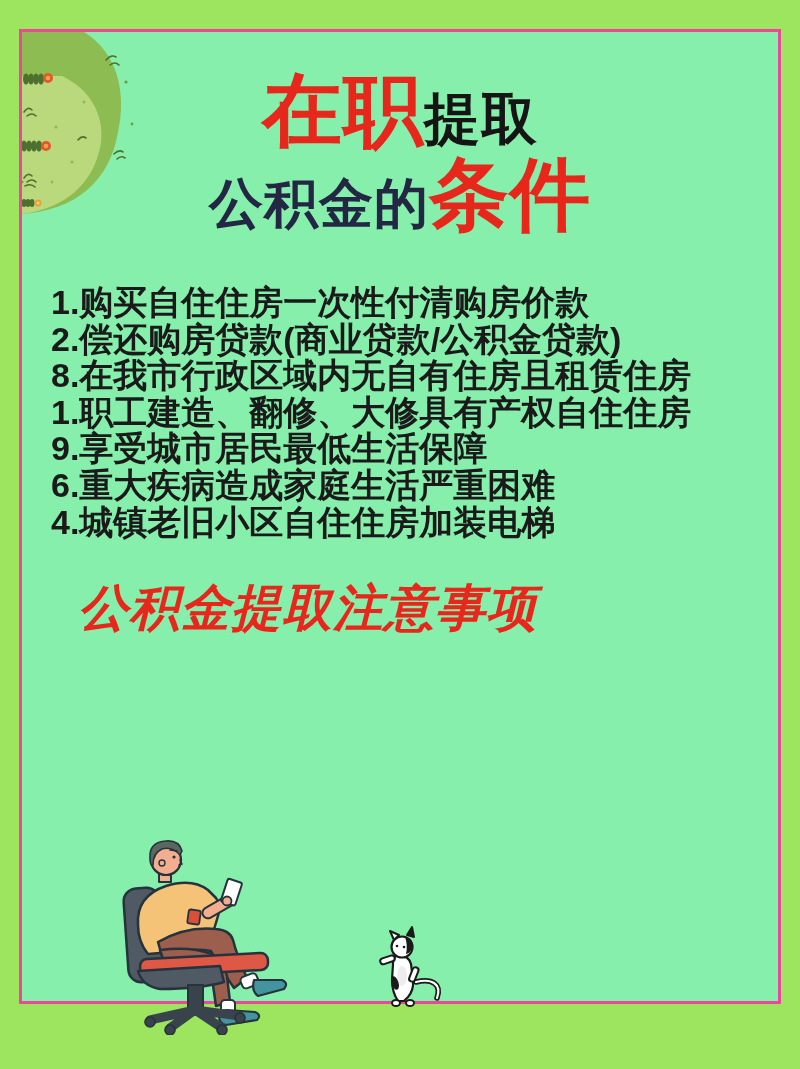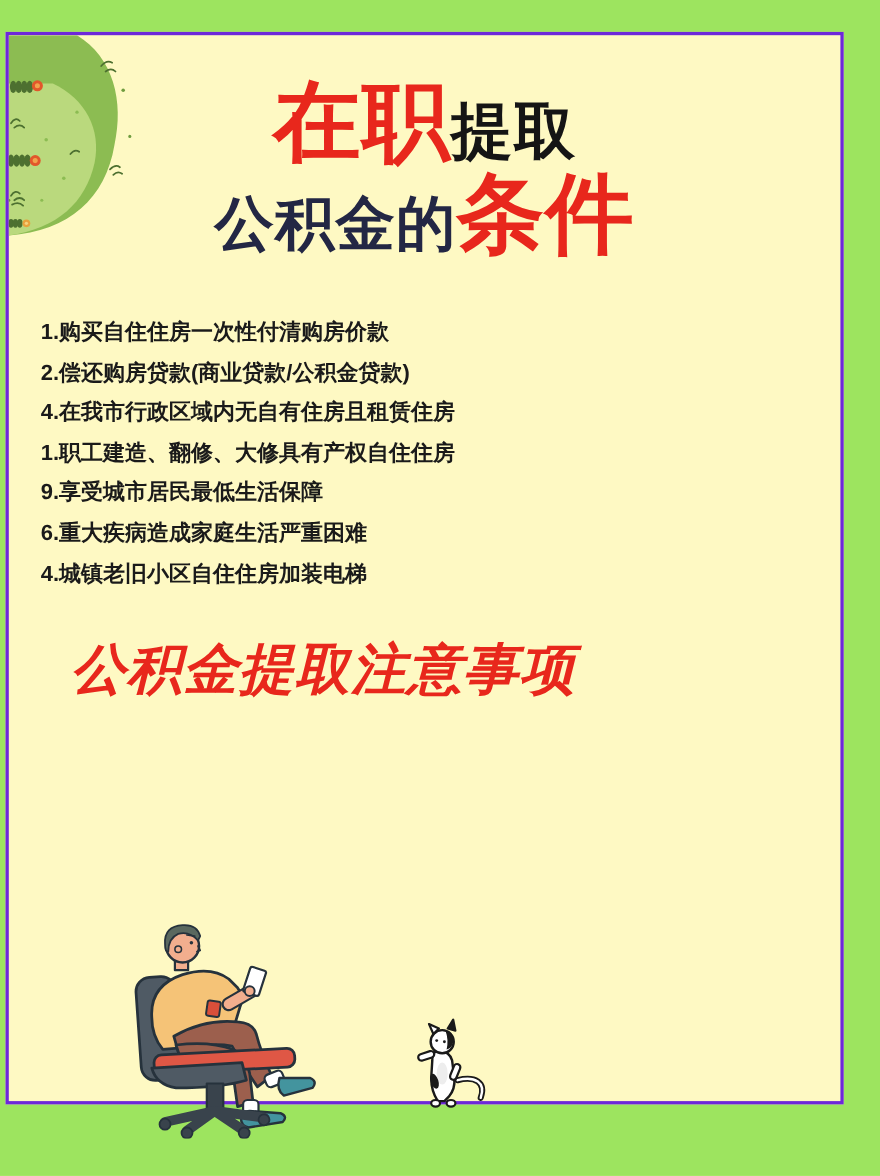--- a/index.html
+++ b/index.html
@@ -1,29 +1,29 @@
 <!DOCTYPE html>
 <html><head>
 <meta charset="utf-8">
 <style>
   html,body{margin:0;padding:0;width:800px;height:1069px;overflow:hidden;
     font-family:"Liberation Sans","DejaVu Sans",sans-serif;}
   body{background:#9de45f;position:relative;}
-  .card{position:absolute;left:5px;top:29px;width:756px;height:969px;
-    background:#fef9c3;border:3px solid #6d28d9;box-sizing:content-box;}
+  .card{position:absolute;left:19px;top:29px;width:756px;height:969px;
+    background:#86efac;border:3px solid #ec4899;box-sizing:content-box;}
   .leaf{position:absolute;left:0;top:0;pointer-events:none;}
   .title-line{position:absolute;width:100%;text-align:center;white-space:nowrap;
     font-weight:900;line-height:86px;letter-spacing:1px;}
   .t-line1{top:36px;}
   .t-line2{top:120px;}
   .t-big-red{font-size:80px;color:#e8271c;}
   .t-small-black{font-size:56px;color:#151515;}
   .t-small-navy{font-size:54px;color:#232744;}
   .list{position:absolute;left:29px;margin:0;padding:0;list-style:none;
-    font-size:20px;font-weight:800;color:#1a1a1a;line-height:36.6px;white-space:nowrap;}
+    font-size:34px;font-weight:800;color:#1a1a1a;line-height:36.6px;white-space:nowrap;}
   .list1{top:252px;}
   .list2{top:630px;line-height:36.3px;}
   .notes-heading{position:absolute;left:56px;top:543px;margin:0;
     font-size:50px;font-weight:900;color:#e8271c;letter-spacing:1px;white-space:nowrap;font-style:italic;}
   .illus{position:absolute;left:100px;top:830px;z-index:3;}
 </style>
 </head>
 <body>
 
 <div class="card">
@@ -75,21 +75,21 @@
   <div class="title-line t-line1">
     <span class="t-big-red">在职</span><span class="t-small-black">提取</span>
   </div>
   <div class="title-line t-line2">
     <span class="t-small-navy">公积金的</span><span class="t-big-red">条件</span>
   </div>
 
   <ul class="list list1">
     <li>1.购买自住住房一次性付清购房价款</li>
     <li>2.偿还购房贷款(商业贷款/公积金贷款)</li>
-    <li>4.在我市行政区域内无自有住房且租赁住房</li>
+    <li>8.在我市行政区域内无自有住房且租赁住房</li>
     <li>1.职工建造、翻修、大修具有产权自住住房</li>
     <li>9.享受城市居民最低生活保障</li>
     <li>6.重大疾病造成家庭生活严重困难</li>
     <li>4.城镇老旧小区自住住房加装电梯</li>
   </ul>
 
   <h2 class="notes-heading">公积金提取注意事项</h2>
 
 </div>
 

